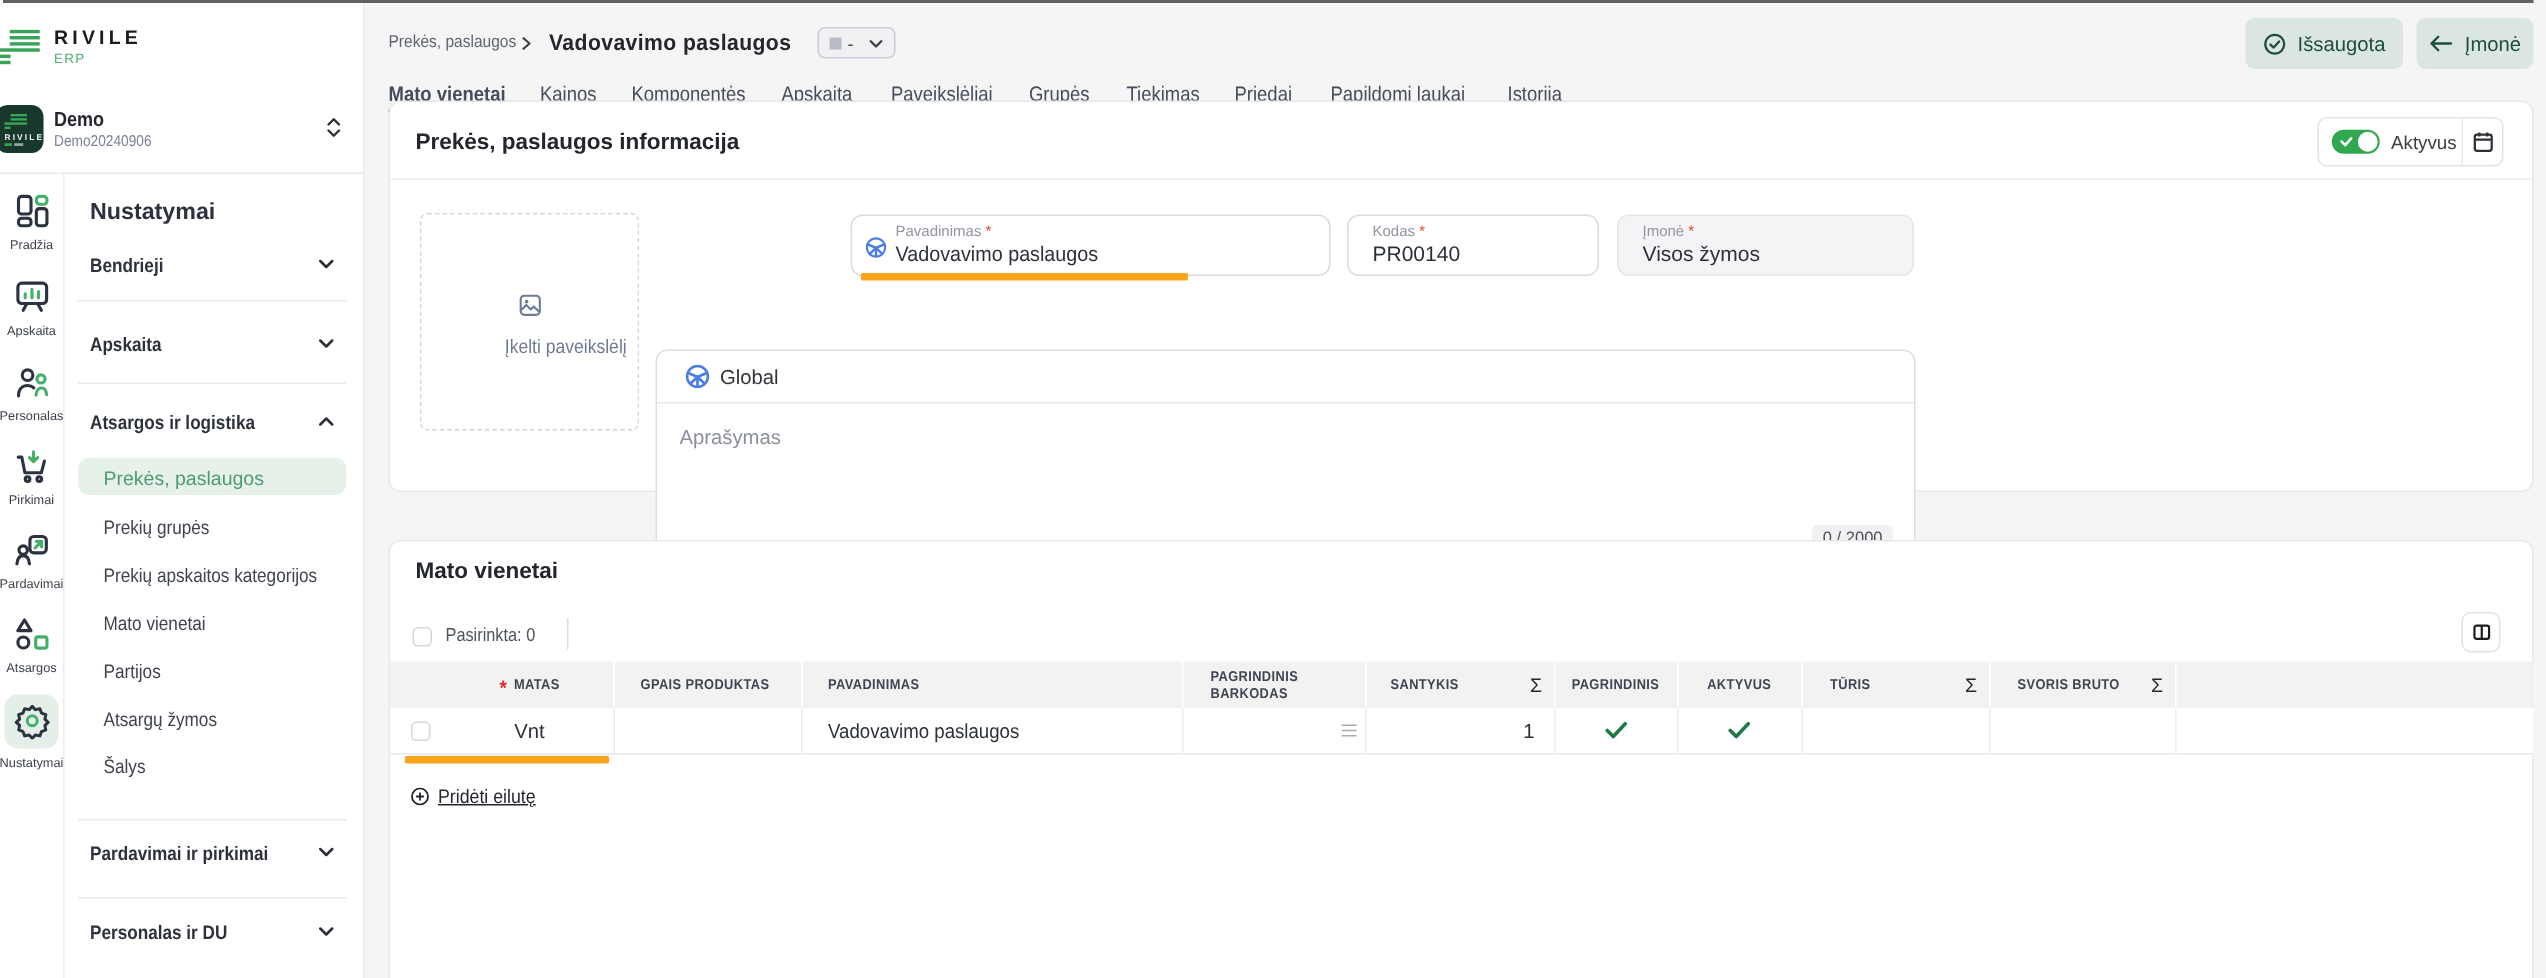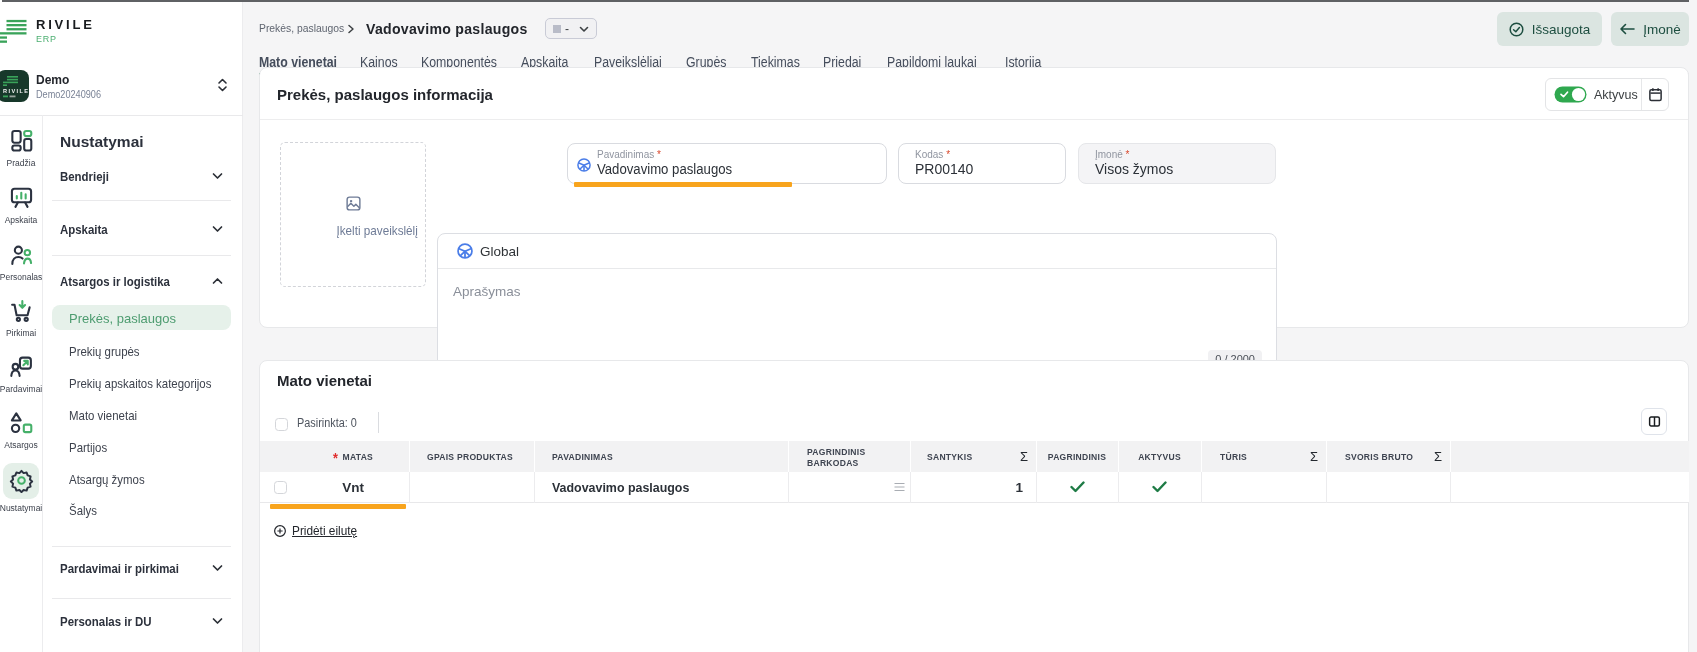--- a/index.html
+++ b/index.html
@@ -65,21 +65,21 @@
 #card2 { top:360px; height:300px; }
 #cb1 { position:absolute; left:15px; top:57px; }
 .cbx { width:13px; height:13px; border:1.5px solid #d4d6da; border-radius:3.5px; background:#fff; }
 #psel { position:absolute; left:37px; top:55px; font-size:12.5px; color:#4e545e; transform:scaleX(0.87); transform-origin:0 50%; }
 #tooldiv { position:absolute; left:118px; top:51px; width:1px; height:21px; background:#dadce0; }
 #colbtn { position:absolute; left:1381px; top:47px; width:26px; height:27px; border:1px solid #dfe3ea; border-radius:6px; display:flex; align-items:center; justify-content:center; background:#fff; }
 
 #thead { position:absolute; left:0; top:80px; width:1429px; height:31px; background:#f2f2f3; }
 .th { position:absolute; top:0; height:31px; font-size:9.5px; font-weight:bold; color:#3e4450; letter-spacing:0.3px; display:flex; align-items:center; transform:scaleX(0.9); transform-origin:0 50%; }
 .sig { font-size:13px; font-weight:normal; position:absolute; top:8px; }
-#trow { position:absolute; left:0; top:111px; width:1429px; height:31px; background:#fff; border-bottom:1px solid #e8e8ea; font-size:13.5px; color:#2c3138;font-weight:bold; }
+#trow { position:absolute; left:0; top:111px; width:1429px; height:31px; background:#fff; border-bottom:1px solid #e8e8ea; font-size:13.5px; color:#2c3138; }
 .cdiv { position:absolute; top:0; width:1px; height:31px; background:#ececee; }
 #orange2 { position:absolute; left:10px; top:143px; width:136px; height:4.5px; background:#f8a41d; border-radius:1px; }
 #addrow { position:absolute; left:14px; top:162px; display:flex; align-items:center; gap:6px; font-size:13px; color:#23262c;text-decoration:underline; }
 </style>
 </head>
 <body>
 <div id="topline"></div>
 <div id="sidebar">
 
   <svg class="abs" style="left:0;top:14px" width="30" height="30" viewBox="0 0 30 30">

